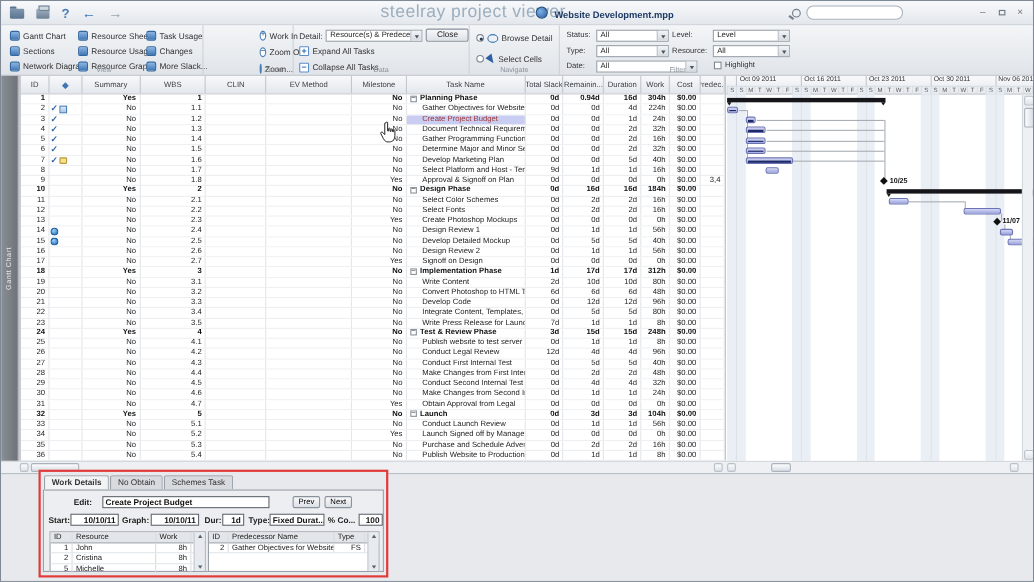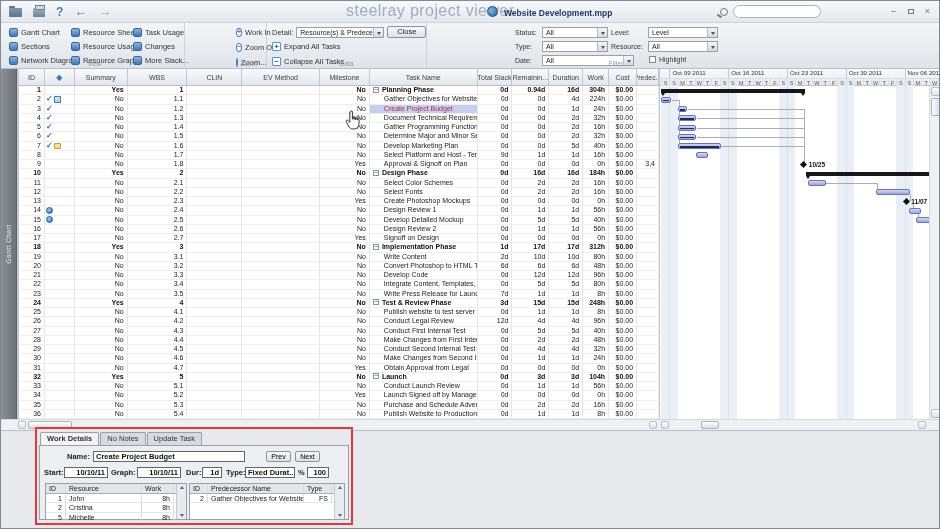--- a/index.html
+++ b/index.html
@@ -240,20 +240,35 @@
         <div class="ritem">
           <span class="ric-box">+</span>
           <span>Expand All Tasks</span>
         </div>
         <div class="ritem">
           <span class="ric-box">−</span>
           <span>Collapse All Tasks</span>
         </div>
       </div>
       <div class="glabel">Data</div>
+    </div>
+    <div class="rgroup g-nav">
+      <div class="col">
+        <div class="ritem">
+          <span class="radio sel"></span>
+          <span class="ico-lasso"></span>
+          <span>Browse Detail</span>
+        </div>
+        <div class="ritem">
+          <span class="radio"></span>
+          <span class="ico-cursor"></span>
+          <span>Select Cells</span>
+        </div>
+      </div>
+      <div class="glabel">Navigate</div>
     </div>
     <div class="rgroup g-filter">
       <div class="frow" style="left:6px; top:4px;">
         <span style="width:24px">Status:</span>
         <span class="combo" style="width:66px">
             <span class="cval">All</span>
             <span class="carr"></span>
           </span>
       </div>
       <div class="frow" style="left:6px; top:18px;">
@@ -1027,39 +1042,39 @@
     <span class="hbtn" style="left:648px"></span>
     <span class="hbtn" style="left:660px"></span>
     <span class="hthumb" style="left:700px; width:18px"></span>
     <span class="hbtn" style="left:917px"></span>
   </div>
 
   <div class="detailpanel"></div>
   <div class="redbox">
     <div class="tabs" id="detail-tabs">
         <div class="tab active">Work Details</div>
-        <div class="tab">No Notes</div>
-        <div class="tab">Update Task</div>
+        <div class="tab">No Obtain</div>
+        <div class="tab">Schemes Task</div>
       </div>
     <div class="tabpanel"></div>
-    <span class="fl" style="left:30px; top:22px;">Name:</span>
+    <span class="fl" style="left:30px; top:22px;">Edit:</span>
     <span class="fin" style="left:56px; top:22px; width:152px;">Create Project Budget</span>
     <button class="pbtn" style="left:229px; top:22px; width:25px;">Prev</button>
     <button class="pbtn" style="left:258px; top:22px; width:25px;">Next</button>
 
     <span class="fl" style="left:7px; top:38px;">Start:</span>
     <span class="fin ctr" style="left:27px; top:38px; width:44px;">10/10/11</span>
     <span class="fl" style="left:74px; top:38px;">Graph:</span>
     <span class="fin ctr" style="left:100px; top:38px; width:44px;">10/10/11</span>
     <span class="fl" style="left:149px; top:38px;">Dur:</span>
     <span class="fin ctr" style="left:165px; top:38px; width:20px;">1d</span>
     <span class="fl" style="left:189px; top:38px;">Type:</span>
     <span class="fin" style="left:208px; top:38px; width:50px;">Fixed Durat...</span>
     <span class="fl" style="left:261px; top:38px;">% Co...</span>
-    <span class="fin ctr" style="left:270px; top:38px; width:22px;">100</span>
+    <span class="fin ctr" style="left:289px; top:38px; width:22px;">100</span>
 
     <div class="grid" style="left:8px; top:54px; width:142px; height:37px;" id="res-grid">
       <div class="grow ghead2">
           <div class="gc" style="width: 20px;">ID</div>
           <div class="gc" style="width: 76px;">Resource</div>
           <div class="gc" style="width: 32px;">Work</div>
         </div>
         <div class="grow">
           <div class="gc right" style="width: 20px;">1</div>
           <div class="gc" style="width: 76px;">John</div>

